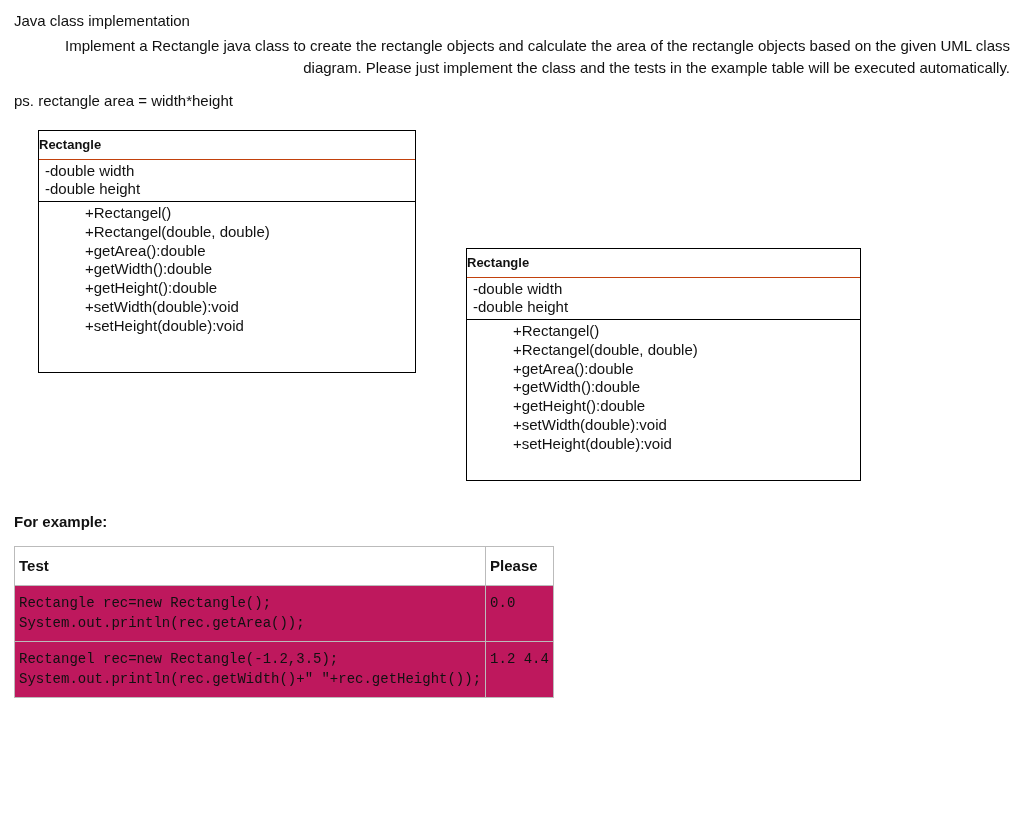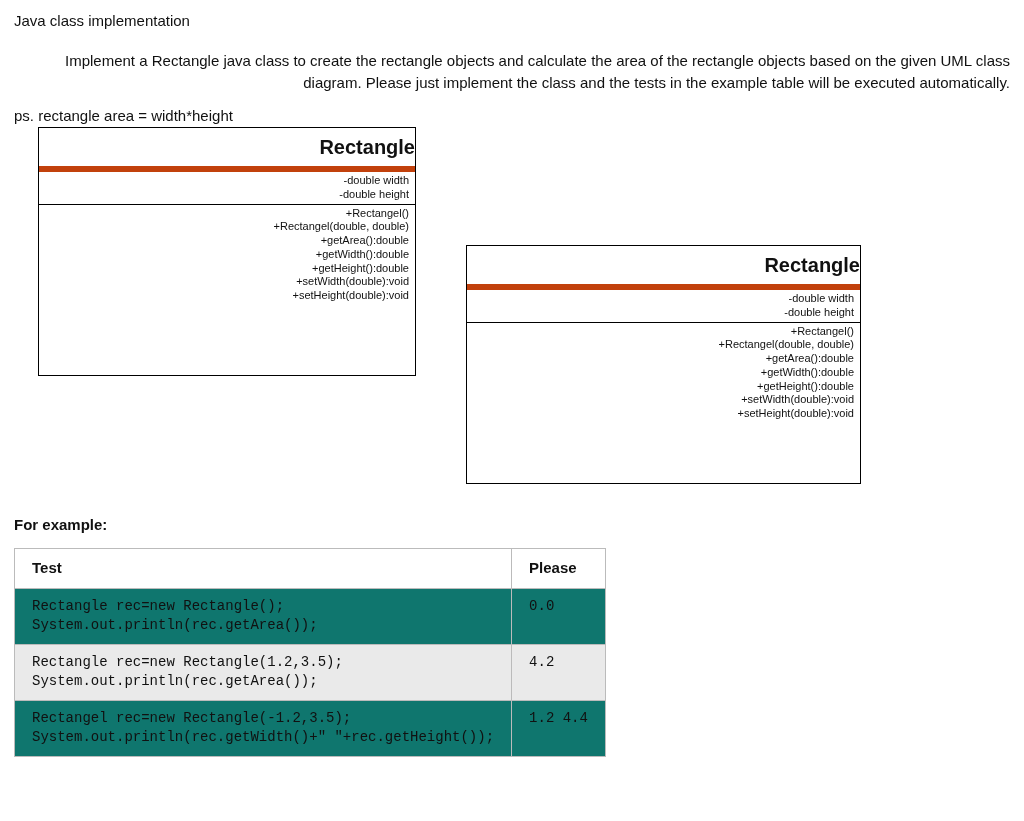--- a/index.html
+++ b/index.html
@@ -6,77 +6,76 @@
   body {
     font-family: -apple-system, BlinkMacSystemFont, "Segoe UI", Helvetica, Arial, sans-serif;
     font-size: 15px;
     color: #111;
     margin: 0;
     padding: 10px 14px;
     background: #fff;
     line-height: 1.5;
     width: 1024px;
   }
-  .title { font-size: 15px; margin-bottom: 17px; }
+  .title { font-size: 15px; margin-bottom: 2px; }
   .desc { font-size: 15px; margin-bottom: 10px; text-align: right; }
-  .ps { font-size: 15px; }
+  .ps { font-size: 15px; margin-bottom: 18px; }
   .uml-wrap {
     display: flex;
     align-items: flex-start;
     gap: 50px;
     margin-left: 24px;
     margin-bottom: 30px;
   }
   .uml {
     border: 1px solid #000;
     background: #fff;
     font-family: Arial, Helvetica, sans-serif;
   }
   .uml .class-name {
     font-weight: bold;
-    text-align: right;
+    text-align: left;
     padding: 4px 0;
-    border-bottom: 6px solid #c2410c;
-    font-size: 20px;
+    border-bottom: 1px solid #c2410c;
+    font-size: 13px;
   }
   .uml .section {
     border-bottom: 1px solid #000;
     padding: 2px 6px 2px 6px;
-    font-size: 11px;
+    font-size: 15px;
     line-height: 1.25;
-    text-align: right;
   }
   .uml .section:last-child { border-bottom: none; margin-left: 40px; }
   .uml.left { width: 378px; }
   .uml.left .section.methods { min-height: 170px; }
   .uml.right { width: 395px; margin-top: 118px; }
   .uml.right .section.methods { min-height: 160px; }
   .for-example { font-weight: bold; margin: 10px 0 12px 0; font-size: 15px; }
   table.example {
     border-collapse: collapse;
     font-size: 14px;
   }
   table.example th, table.example td {
     border: 1px solid #bbb;
-    padding: 8px 17px;
+    padding: 8px 4px;
     text-align: left;
     vertical-align: top;
   }
   table.example th {
     background: #fff;
     font-weight: bold;
     font-size: 15px;
   }
   table.example td {
     font-family: "Menlo", "Consolas", "Courier New", monospace;
     font-size: 14px;
     white-space: pre;
     line-height: 1.4;
   }
-  table.example tr.odd td { background: #0f766e; }
+  table.example tr.odd td { background: #be185d; }
   table.example tr.even td { background: #eaeaea; }
 </style>
 </head>
 <body>
 
 <div class="title">Java class implementation</div>
 <div class="desc">Implement a Rectangle java class to create the rectangle objects and calculate the area of the rectangle objects based on the given UML class diagram. Please just implement the class and the tests in the example table will be executed automatically.</div>
 <div class="ps">ps. rectangle area = width*height</div>
 
 <div class="uml-wrap">
@@ -125,24 +124,19 @@
       <th>Test</th>
       <th>Please</th>
     </tr>
   </thead>
   <tbody>
     <tr class="odd">
       <td>Rectangle rec=new Rectangle();
 System.out.println(rec.getArea());</td>
       <td>0.0</td>
     </tr>
-    <tr class="even">
-      <td>Rectangle rec=new Rectangle(1.2,3.5);
-System.out.println(rec.getArea());</td>
-      <td>4.2</td>
-    </tr>
     <tr class="odd">
       <td>Rectangel rec=new Rectangle(-1.2,3.5);
 System.out.println(rec.getWidth()+" "+rec.getHeight());</td>
       <td>1.2 4.4</td>
     </tr>
   </tbody>
 </table>
 
 </body></html>

